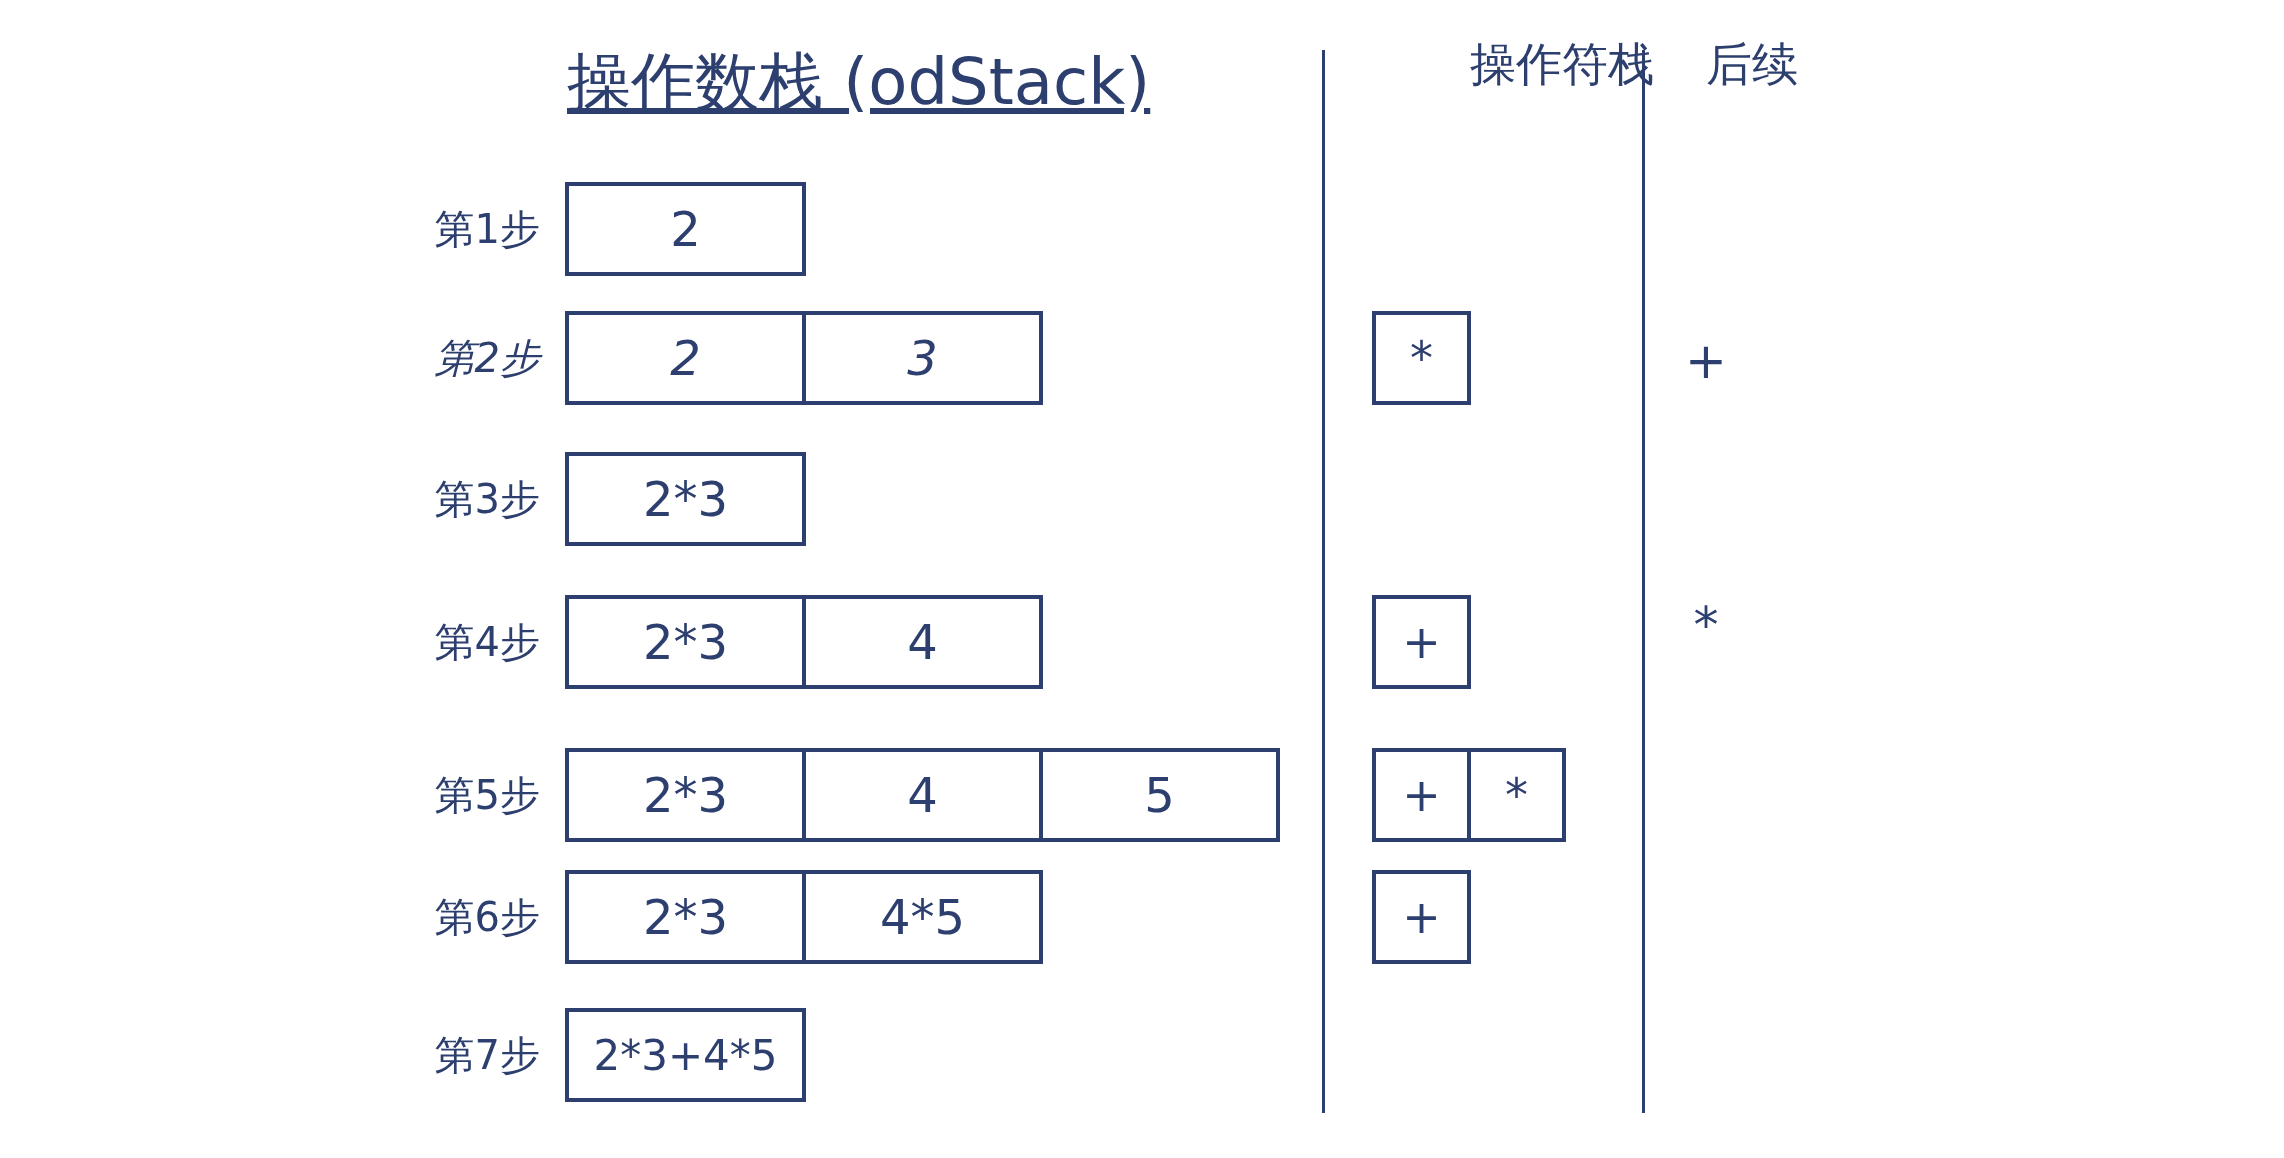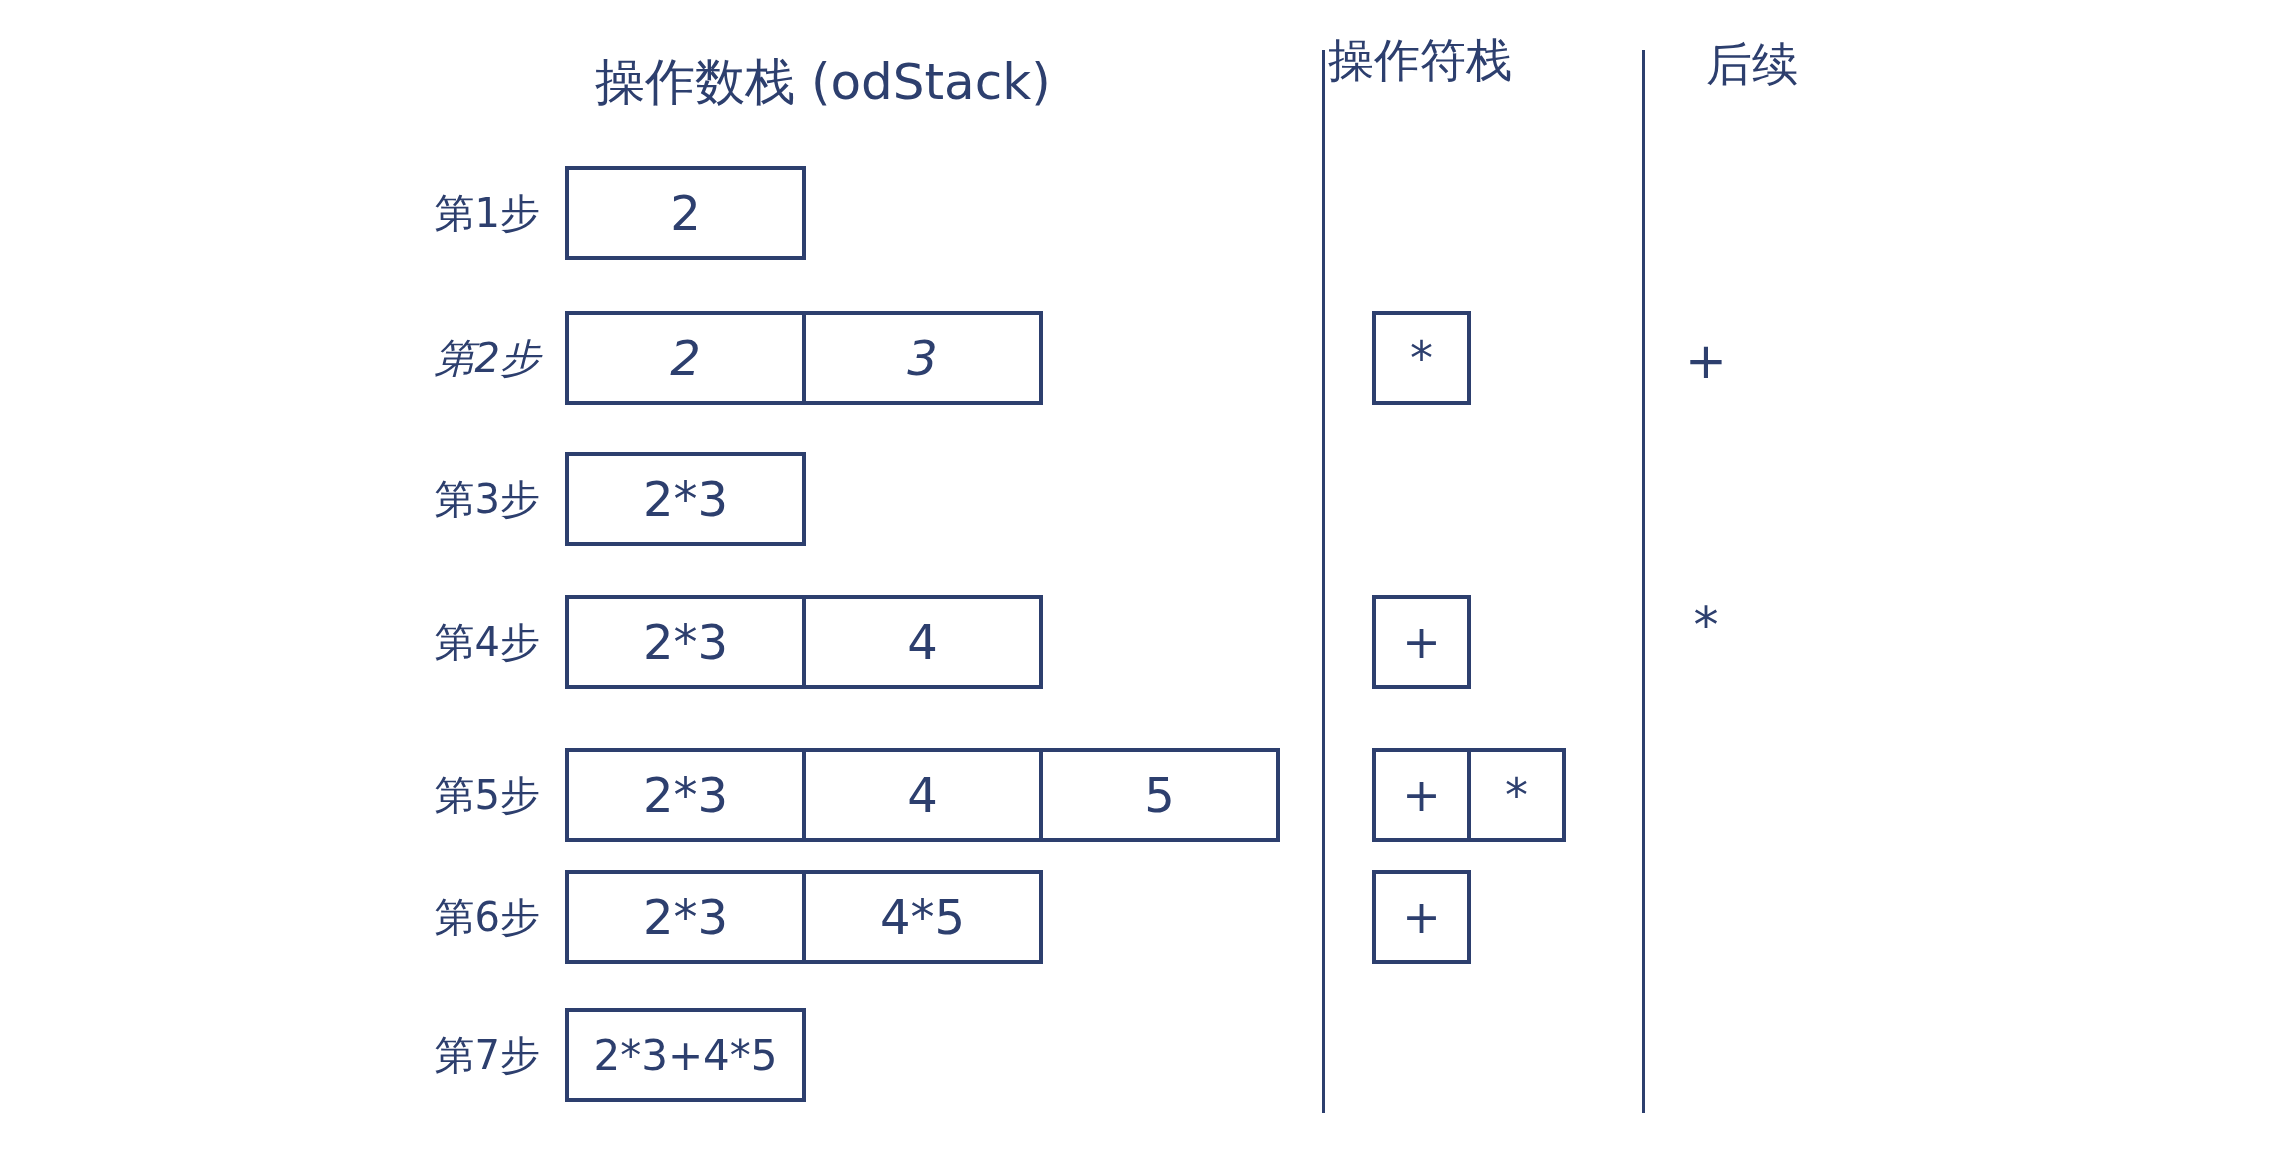--- a/index.html
+++ b/index.html
@@ -6,25 +6,25 @@
   .canvas{
     position:relative;
     width:2284px;height:1158px;
     background:#ffffff;
     font-family:"DejaVu Sans", sans-serif;
     color:#2d3f6e;
     overflow:hidden;
   }
   
   .title{
-    position:absolute;left:595px;top:52px;width:440px;
-    text-align:center;font-size:50px;line-height:60px;white-space:nowrap;
+    position:absolute;left:567px;top:52px;width:440px;
+    text-align:center;font-size:64px;line-height:60px;white-space:nowrap;text-decoration:underline;
   }
   .col-header{position:absolute;text-align:center;font-size:46px;line-height:57px;}
-  .col-header-opstack{left:1270px;top:36px;width:300px;font-family:Liberation Mono, monospace;}
+  .col-header-opstack{left:1412px;top:36px;width:300px;}
   .col-header-nextop{left:1642px;top:36px;width:220px;}
   
   .divider{position:absolute;top:50px;width:3px;height:1063px;background:#2d3f6e;}
   .divider-1{left:1322px;}
   .divider-2{left:1642px;}
   
   .step-label{
     position:absolute;left:360px;width:180px;height:94px;
     display:flex;align-items:center;justify-content:flex-end;
     font-size:40px;white-space:nowrap;
@@ -38,21 +38,21 @@
     width:241px;height:94px;
     border:4px solid #2d3f6e;
     display:flex;align-items:center;justify-content:center;
     font-size:48px;white-space:nowrap;
     background:#ffffff;
   }
   .cell + .cell{margin-left:-4px;}
   .cell-op{width:99px;font-size:46px;}
   .cell-small{font-size:42px;}
   
-  .r1{top:166px;} .r2{top:311px;font-style:italic;} .r3{top:452px;} .r4{top:595px;}
+  .r1{top:182px;} .r2{top:311px;font-style:italic;} .r3{top:452px;} .r4{top:595px;}
   .r5{top:748px;} .r6{top:870px;} .r7{top:1008px;}
   
   .nextop{
     position:absolute;left:1674px;width:64px;
     text-align:center;font-size:50px;line-height:1;
   }
   .nextop-r2{top:336px;}
   .nextop-r4{top:600px;}
 </style>
 </head>

